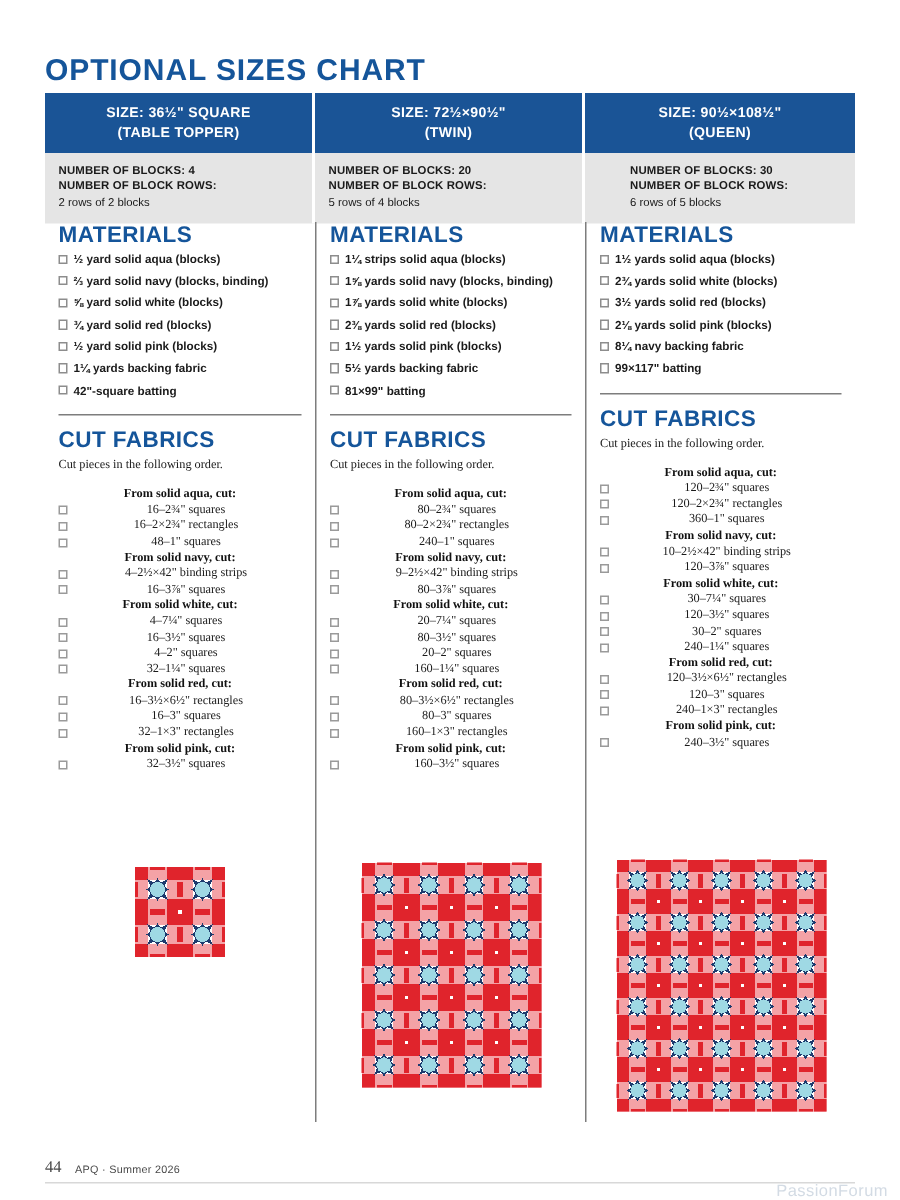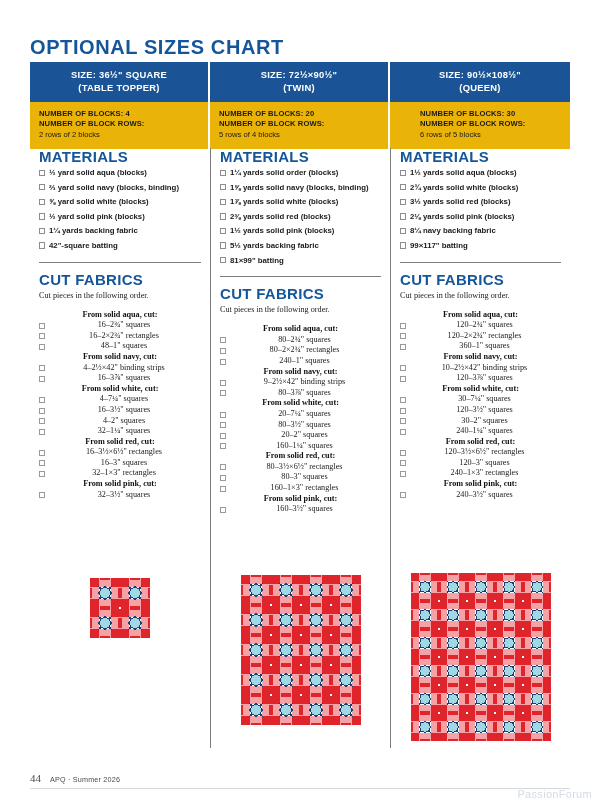--- a/index.html
+++ b/index.html
@@ -30,21 +30,21 @@
     background:#1a5496;color:#ffffff;
     width:180px;box-sizing:border-box;
     text-align:center;
     padding:7px 4px 8px 4px;
     font-weight:bold;font-size:9.4px;letter-spacing:.25px;
     line-height:12.5px;
     border-right:2px solid #ffffff;
   }
   .hdr-cell:last-child{border-right:none;}
 
-  .info-row{display:flex;width:540px;background:#eab308;}
+  .info-row{display:flex;width:540px;background:#e5e5e5;}
   .info-cell{
     width:180px;box-sizing:border-box;
     padding:7px 9px 9px 9px;
     border-right:2px solid #ffffff;
     font-size:7.6px;line-height:10.4px;color:#1a1a1a;
   }
   .info-cell:last-child{border-right:none;padding-left:30px;}
   .info-strong{font-weight:bold;letter-spacing:.1px;}
   .info-sub{font-weight:normal;}
 
@@ -173,20 +173,21 @@
     </div>
   </div>
 
   <div class="cols">
     <div class="col" id="col0">
         <div class="sec-head">MATERIALS</div>
         <ul class="mat-list">
           <li><span class="bx"></span><span>½ yard solid aqua (blocks)</span></li>
           <li><span class="bx"></span><span>⅔ yard solid navy (blocks, binding)</span></li>
           <li><span class="bx"></span><span>⅝ yard solid white (blocks)</span></li>
+          <li><span class="bx"></span><span>¾ yard solid red (blocks)</span></li>
           <li><span class="bx"></span><span>½ yard solid pink (blocks)</span></li>
           <li><span class="bx"></span><span>1¼ yards backing fabric</span></li>
           <li><span class="bx"></span><span>42"-square batting</span></li>
         </ul>
         <div class="divider" style="margin-top: 6px; margin-bottom: 8px;"></div>
         <div class="sec-head">CUT FABRICS</div>
         <div class="cut-intro">Cut pieces in the following order.</div>
         <div class="cut-block">
           <div class="cut-from">From solid aqua, cut:</div>
           <ul class="cut-list">
@@ -305,21 +306,21 @@
               <rect x="22.5" y="32" width="3" height="8" fill="#e0242c"></rect>
               <rect x="46.5" y="32" width="3" height="8" fill="#e0242c"></rect>
               <rect x="18" y="18" width="12" height="12" fill="#e0242c"></rect>
               <rect x="23" y="23" width="2" height="2" fill="#ffffff"></rect>
             </svg></div>
         </div>
       </div>
     <div class="col sep" id="col1">
         <div class="sec-head">MATERIALS</div>
         <ul class="mat-list">
-          <li><span class="bx"></span><span>1¼ yards solid order (blocks)</span></li>
+          <li><span class="bx"></span><span>1¼ strips solid aqua (blocks)</span></li>
           <li><span class="bx"></span><span>1⅝ yards solid navy (blocks, binding)</span></li>
           <li><span class="bx"></span><span>1⅞ yards solid white (blocks)</span></li>
           <li><span class="bx"></span><span>2⅜ yards solid red (blocks)</span></li>
           <li><span class="bx"></span><span>1½ yards solid pink (blocks)</span></li>
           <li><span class="bx"></span><span>5½ yards backing fabric</span></li>
           <li><span class="bx"></span><span>81×99" batting</span></li>
         </ul>
         <div class="divider" style="margin-top: 6px; margin-bottom: 8px;"></div>
         <div class="sec-head">CUT FABRICS</div>
         <div class="cut-intro">Cut pieces in the following order.</div>

